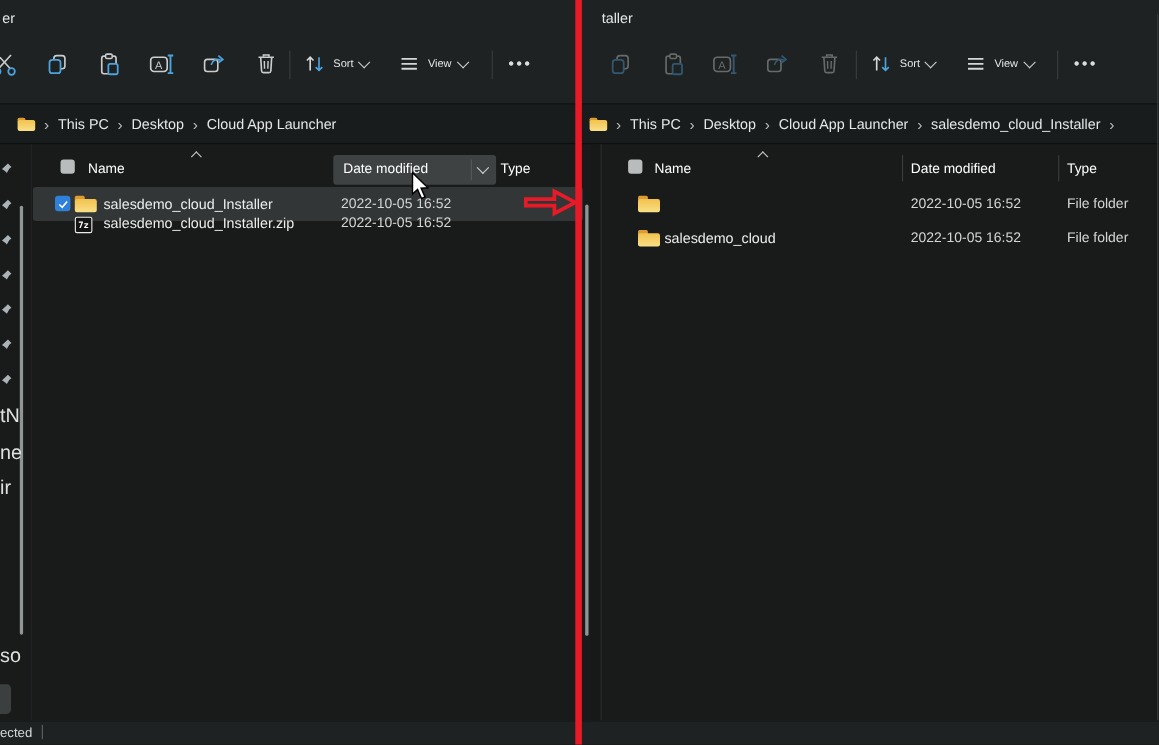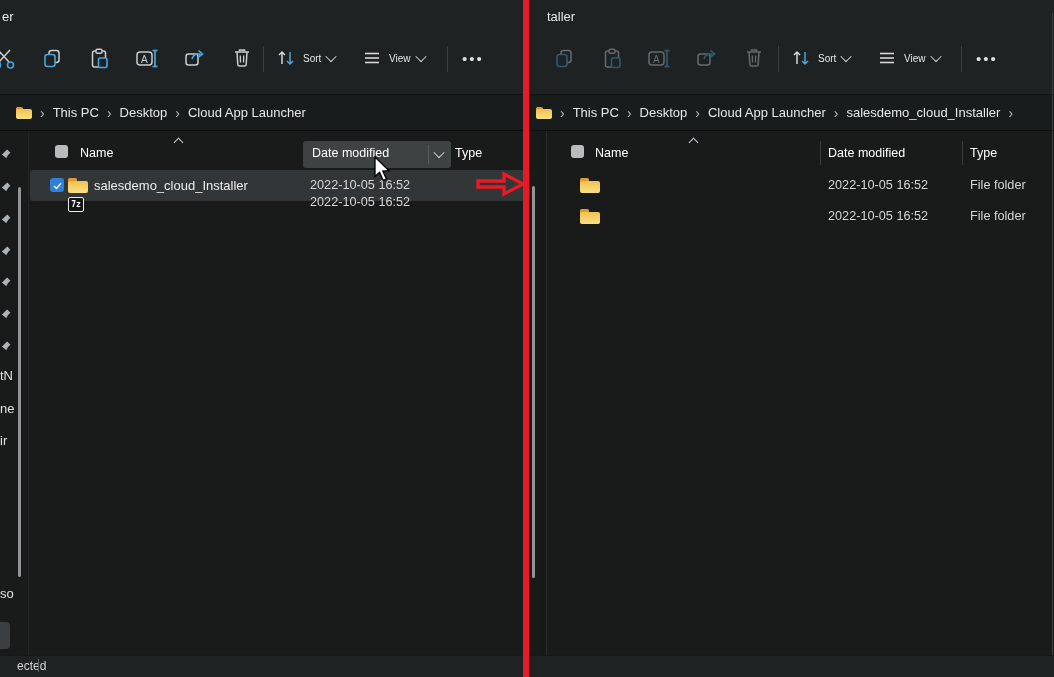--- a/index.html
+++ b/index.html
@@ -45,22 +45,22 @@
   .cbox{width:13px;height:13px;background:#b9bcbc;border-radius:3px;display:inline-block;}
   .cbox-on{width:14px;height:14px;background:#2f80d8;border-radius:3px;display:flex;align-items:center;justify-content:center;}
   .row{position:absolute;height:31px;font-size:13px;}
   .row .cell{position:absolute;top:0;line-height:31px;white-space:nowrap;}
   .row .nm{color:#eceeee;}
   .row .dt,.row .tp{color:#d5d7d7;font-size:12.7px;}
   .row-sel{background:#323636;border-radius:3px;}
   .dm-hover{background:#3e4242;border-radius:3px;}
   .vline{position:absolute;width:1px;}
   .sbar{position:absolute;width:3px;background:#909595;border-radius:2px;}
-  .navfrag{position:absolute;left:0;font-size:13px;color:#dfe1e1;white-space:nowrap;}
-  .statustxt{font-size:12px;color:#d5d7d7;padding-left:17px;}
+  .navfrag{position:absolute;left:0;font-size:18px;color:#dfe1e1;white-space:nowrap;}
+  .statustxt{font-size:12px;color:#d5d7d7;}
   
   .redline{left:523px;top:0;width:6px;height:677px;background:#e81a27;}
 </style>
 </head>
 <body>
 
 <div class="abs chrome"></div>
 <div class="abs addrband"></div>
 
 <span class="abs title-frag" style="left:2px">er</span>
@@ -160,32 +160,34 @@
           <polyline points="2.5,7.5 5.8,10.8 11.5,4" fill="none" stroke="#fff" stroke-width="1.8"></polyline>
         </svg>
       </span>
       <span style="position:absolute;left:38px;top:8px"><span class="fold fold-lg"><span class="back"></span><span class="front"></span></span></span>
       <span class="cell nm" style="left:64px">salesdemo_cloud_Installer</span>
       <span class="cell dt" style="left:280px">2022-10-05 16:52</span>
       <span class="cell tp" style="left:425px"></span>
     </div>
     <div class="row" style="left:30px;top:187px;width:500px">
       <span style="position:absolute;left:38px;top:8px"><span class="icon-7z">7z</span></span>
+      <span class="cell nm" style="left:64px">salesdemo_cloud_Installer.zip</span>
       <span class="cell dt" style="left:280px">2022-10-05 16:52</span>
       <span class="cell tp" style="left:425px"></span>
     </div>
   </div>
 <div id="rows-right">
     <div class="row" style="left:556px;top:170px;width:496px">
       <span style="position:absolute;left:24px;top:8px"><span class="fold fold-lg"><span class="back"></span><span class="front"></span></span></span>
       <span class="cell dt" style="left:272px">2022-10-05 16:52</span>
       <span class="cell tp" style="left:414px">File folder</span>
     </div>
     <div class="row" style="left:556px;top:201px;width:496px">
       <span style="position:absolute;left:24px;top:8px"><span class="fold fold-lg"><span class="back"></span><span class="front"></span></span></span>
+      <span class="cell nm" style="left:48px">salesdemo_cloud</span>
       <span class="cell dt" style="left:272px">2022-10-05 16:52</span>
       <span class="cell tp" style="left:414px">File folder</span>
     </div>
   </div>
 
 <div class="abs statusband"></div>
 <span class="abs statustxt" style="left:0;top:659px">ected</span>
 <div class="abs" style="left:38px;top:659px;width:1px;height:13px;background:#5f6363"></div>
 
 <div class="abs redline"></div>

